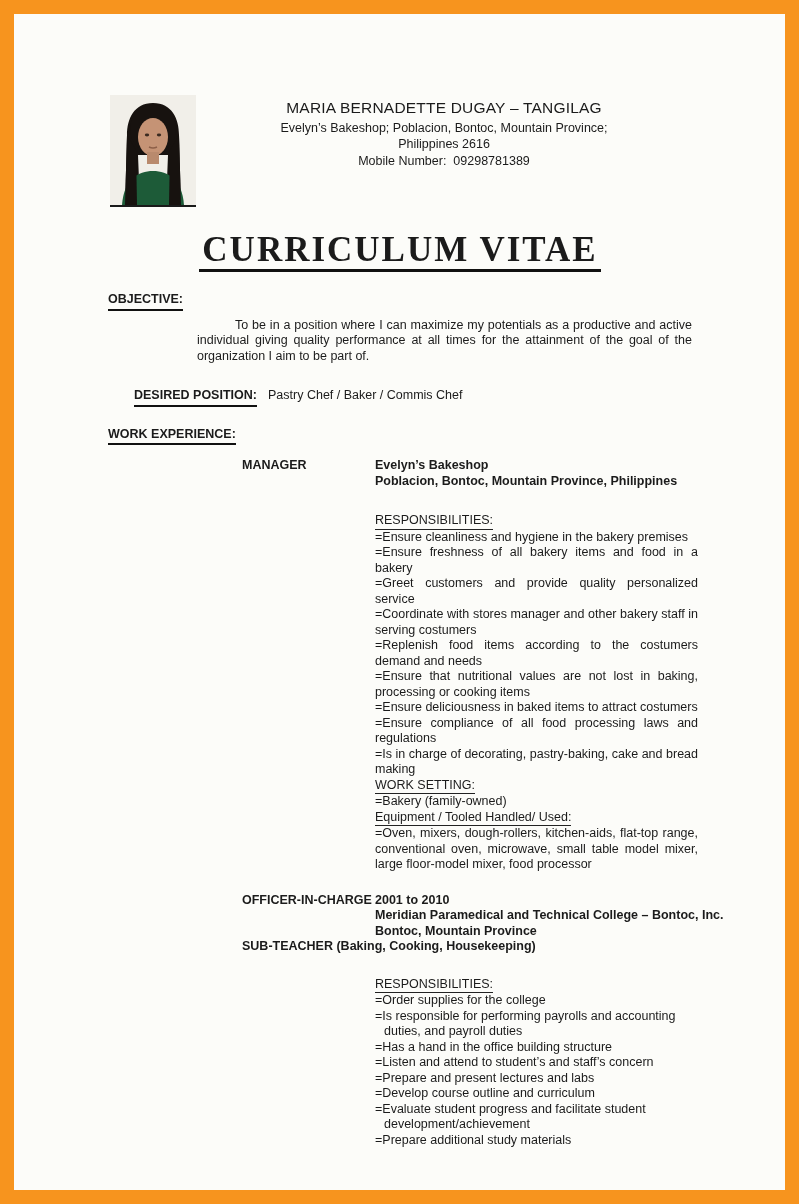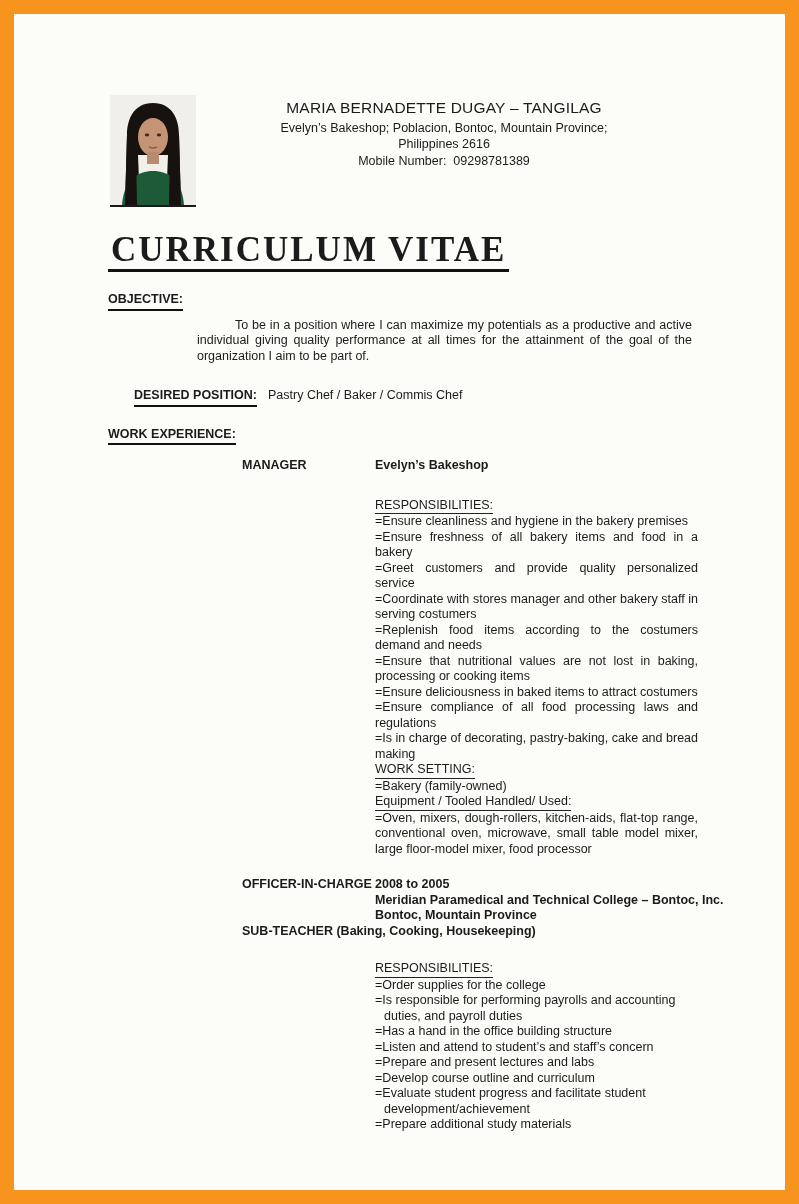--- a/index.html
+++ b/index.html
@@ -43,21 +43,21 @@
     letter-spacing: 0.2px;
     margin-bottom: 3px;
   }
   .email-link {
     color: #2525c4;
     text-decoration: underline;
     cursor: pointer;
   }
 
   
-  .title-wrap { text-align: left; margin-top: 26px; }
+  .title-wrap { text-align: center; margin-top: 26px; }
   .doc-title {
     display: inline-block;
     font-family: "Liberation Serif", serif;
     font-weight: 700;
     font-size: 35px;
     letter-spacing: 2px;
     line-height: 34px;
     border-bottom: 3px solid #111;
     padding: 0 3px 2px 3px;
   }
@@ -163,20 +163,21 @@
     <div class="we-heading-row">
       <span class="section-heading">WORK EXPERIENCE:</span>
     </div>
 
     
     <div class="job-row">
       <div class="job-spacer"></div>
       <div class="job-position">MANAGER</div>
       <div class="job-right">
         <div>Evelyn’s Bakeshop</div>
+        <div>Poblacion, Bontoc, Mountain Province, Philippines</div>
       </div>
     </div>
 
     <div class="resp-block resp-justify">
       <span class="resp-underlined">RESPONSIBILITIES:</span>
       <div class="resp-item">=Ensure cleanliness and hygiene in the bakery premises</div>
       <div class="resp-item">=Ensure freshness of all bakery items and food in a bakery</div>
       <div class="resp-item">=Greet customers and provide quality personalized service</div>
       <div class="resp-item">=Coordinate with stores manager and other bakery staff in serving costumers</div>
       <div class="resp-item">=Replenish food items according to the costumers demand and needs</div>
@@ -192,21 +193,21 @@
         <span class="resp-underlined">Equipment / Tooled Handled/ Used:</span>
       </div>
       <div class="equip-text">=Oven, mixers, dough-rollers, kitchen-aids, flat-top range, conventional oven, microwave, small table model mixer, large floor-model mixer, food processor</div>
     </div>
 
     
     <div class="job-row" style="margin-top:20px;">
       <div class="job-spacer"></div>
       <div class="job-position">OFFICER-IN-CHARGE</div>
       <div class="job-right">
-        <div>2008 to 2005</div>
+        <div>2001 to 2010</div>
         <div>Meridian Paramedical and Technical College – Bontoc, Inc.</div>
         <div>Bontoc, Mountain Province</div>
       </div>
     </div>
     <div class="sub-position">SUB-TEACHER (Baking, Cooking, Housekeeping)</div>
 
     <div class="resp-block resp-hang" style="margin-top:22px;">
       <span class="resp-underlined">RESPONSIBILITIES:</span>
       <div class="resp-item">=Order supplies for the college</div>
       <div class="resp-item">=Is responsible for performing payrolls and accounting duties, and payroll duties</div>

